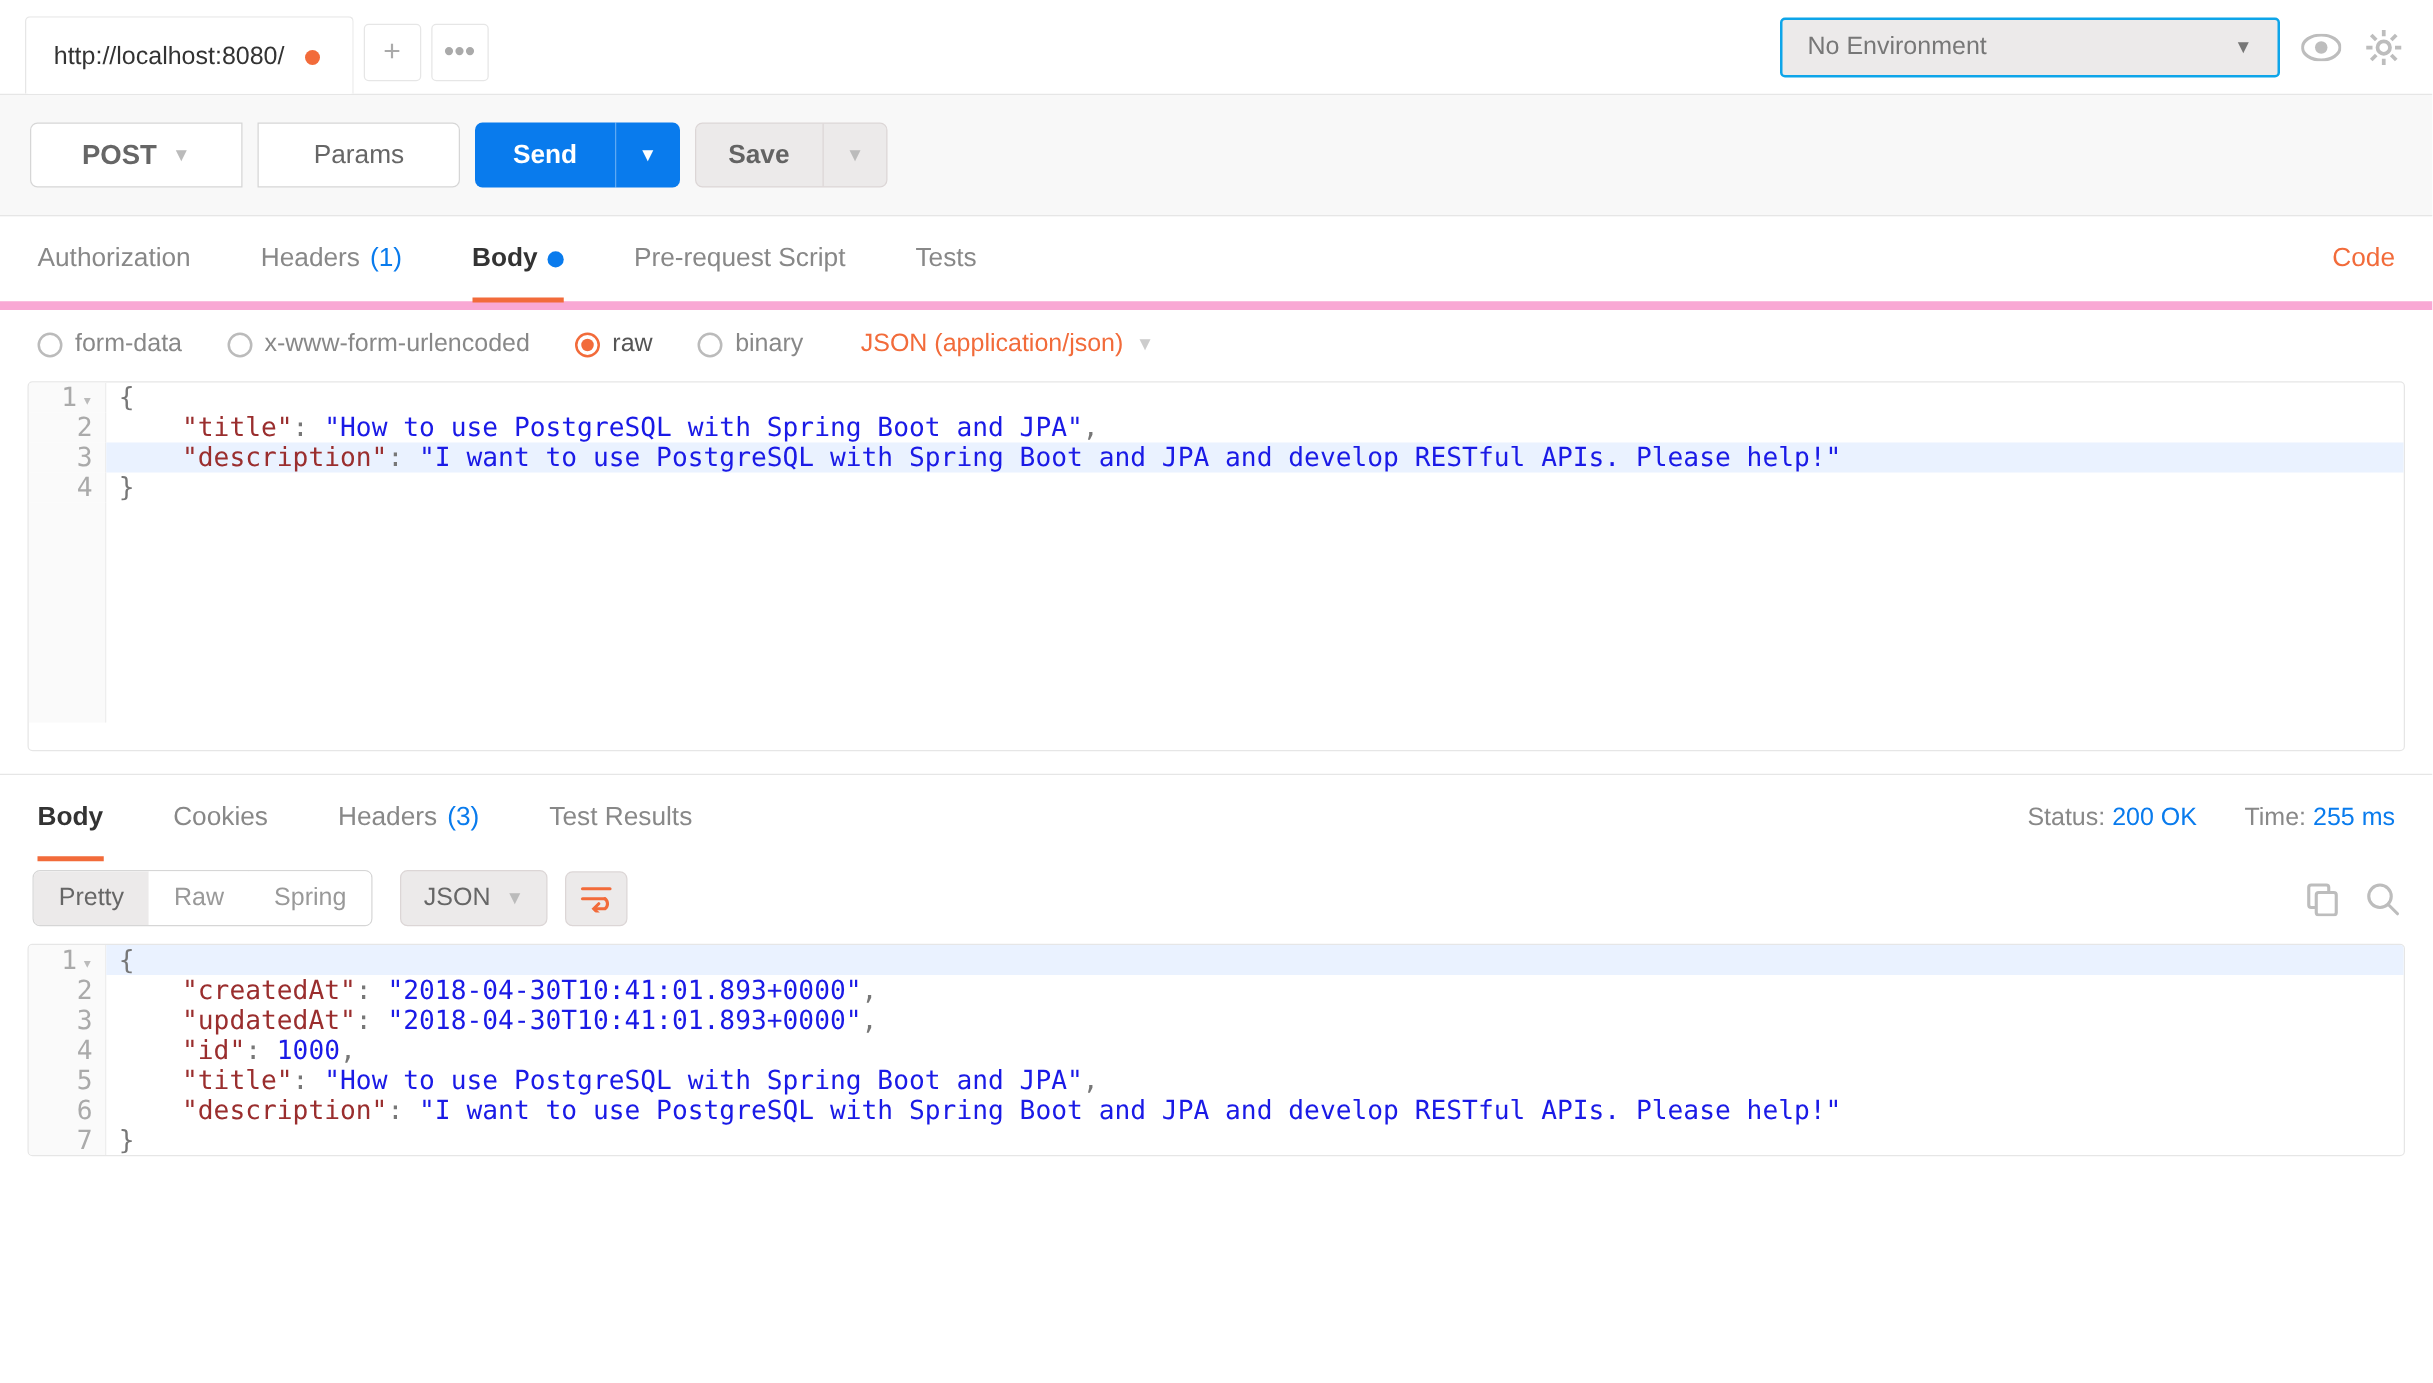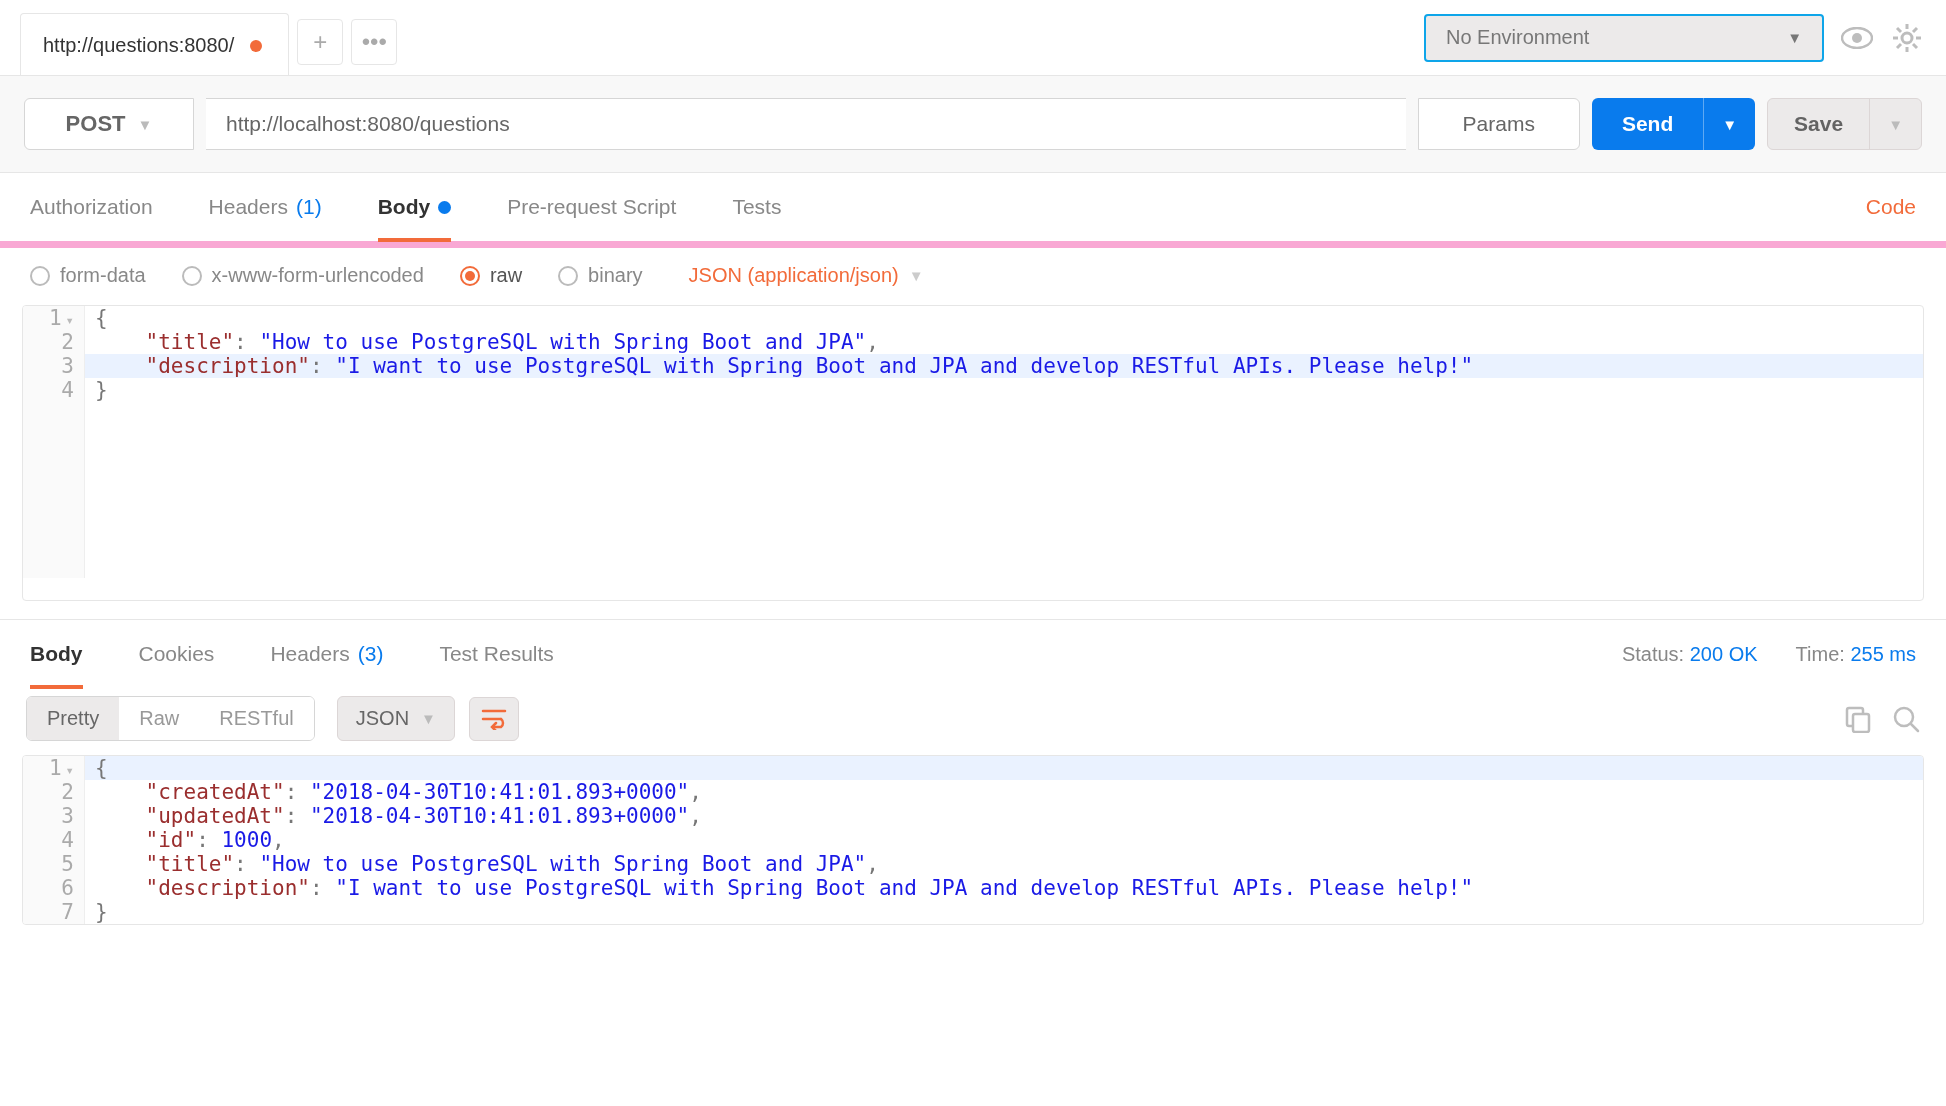--- a/index.html
+++ b/index.html
@@ -234,21 +234,21 @@
   .resp-toolbar .right { display:flex; gap:20px; color:#bbb;}
   .caret { display:inline-block; font-size:15px; color:inherit;}
   svg { display:block;}
 </style>
 </head>
 <body>
 
 <div class="top-row">
   <div class="tabs-area">
     <div class="tab">
-      <span>http://questions:8080/</span>
+      <span>http://localhost:8080/</span>
       <span class="dot"></span>
     </div>
     <div class="tab-icon-btn">
       <span>+</span>
     </div>
     <div class="tab-icon-btn">
       <span>•••</span>
     </div>
   </div>
   <div class="top-right">
@@ -278,23 +278,20 @@
         </svg>
     </span>
   </div>
 </div>
 
 <div class="req-line">
   <div class="method-select">
     <span>POST</span>
     <span class="caret" style="color:#bbb;">▼</span>
   </div>
-  <div class="url-input">
-    <span>http://localhost:8080/questions</span>
-  </div>
   <div class="params-btn">
     <span>Params</span>
   </div>
   <div class="send-btn">
     <span class="main">Send</span>
     <span class="dd">
         <span class="caret">▼</span>
       </span>
   </div>
   <div class="save-btn">
@@ -394,21 +391,21 @@
     <div><span>Status:</span> <span class="val">200 OK</span></div>
     <div><span>Time:</span> <span class="val">255 ms</span></div>
   </div>
 </div>
 
 <div class="resp-toolbar">
   <div class="left">
     <div class="seg">
       <div class="seg-btn active"><span>Pretty</span></div>
       <div class="seg-btn"><span>Raw</span></div>
-      <div class="seg-btn"><span>RESTful</span></div>
+      <div class="seg-btn"><span>Spring</span></div>
     </div>
     <div class="fmt-select">
       <span>JSON</span>
       <span class="caret" style="color:#bbb;">▼</span>
     </div>
     <div class="wrap-btn">
       <svg width="26" height="22">
           <g stroke="#f26b3a" stroke-width="2.5" fill="none" stroke-linecap="round">
             <line x1="2" y1="3" x2="24" y2="3"></line>
             <line x1="2" y1="11" x2="20" y2="11"></line>

